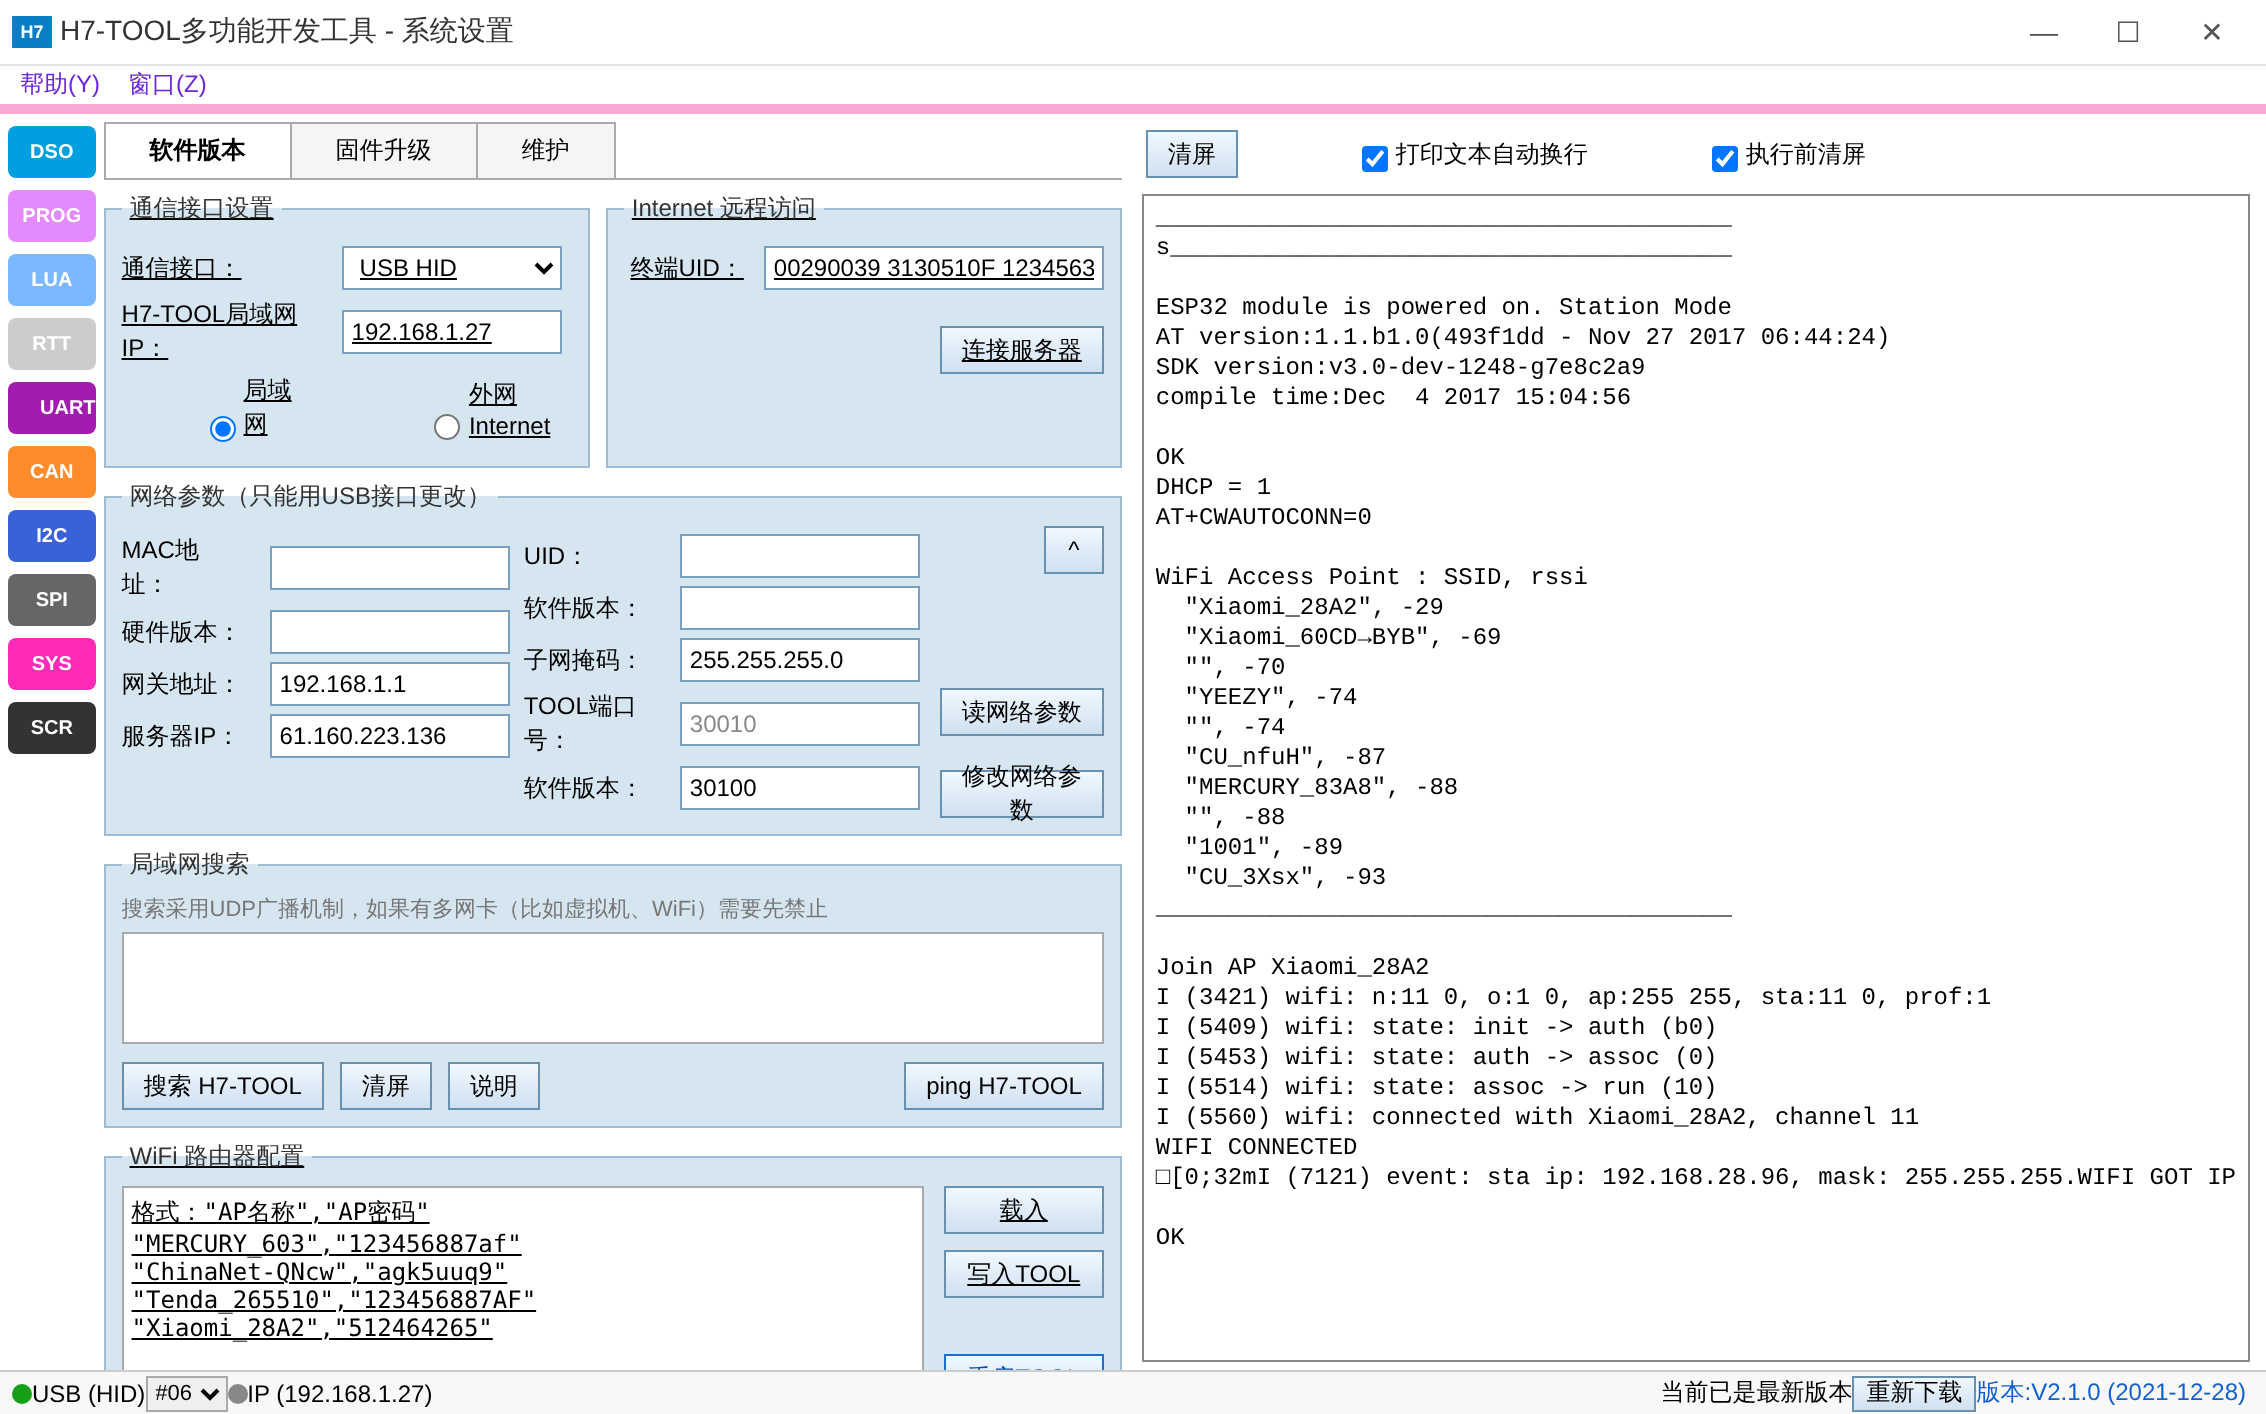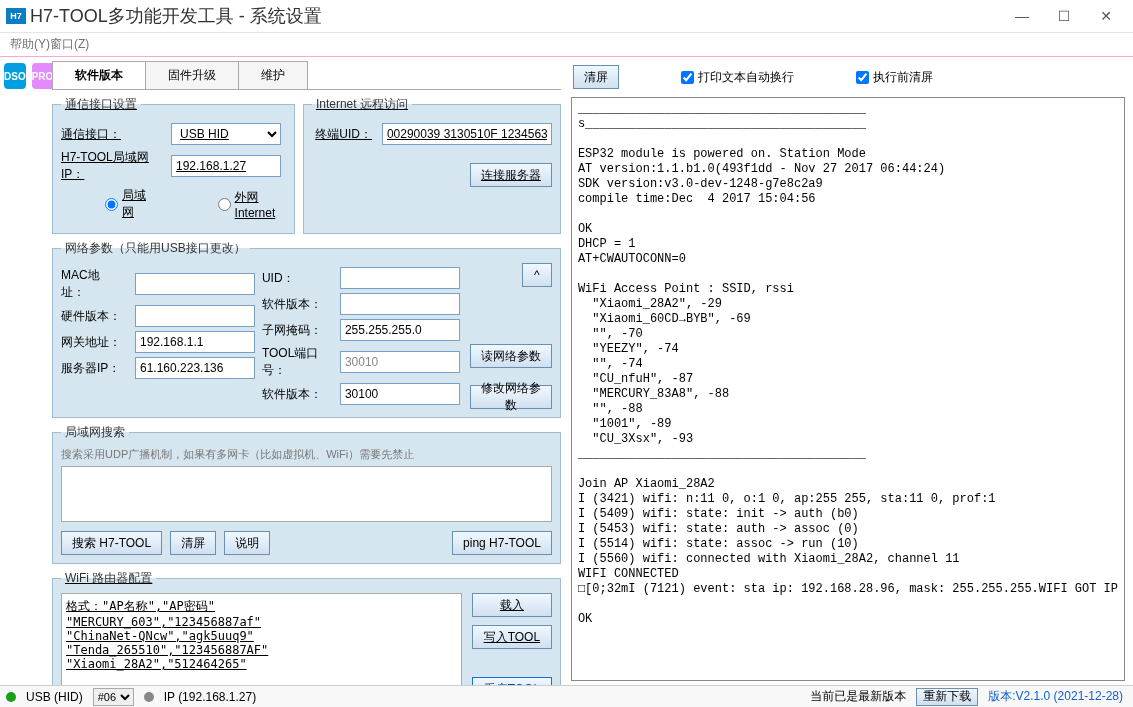--- a/index.html
+++ b/index.html
@@ -11,35 +11,35 @@
 }
 .titlebar {
   height: 30px; display: flex; align-items: center;
   border-bottom: 1px solid #e5e5e5; padding: 16px 6px;
 }
 .title-icon {
   width: 20px; height: 16px; background: #0a7dc4; color: #fff;
   font-size: 9px; font-weight: bold; display: inline-flex;
   align-items: center; justify-content: center; margin-right: 4px;
 }
-.title-text { flex: 1; color: #333; font-size: 18px; }
+.title-text { flex: 1; color: #333; font-size: 14px; }
 .win-btns { display: flex; }
 .win-btn {
   width: 42px; height: 28px; display: flex; align-items: center;
   justify-content: center; color: #555; font-size: 14px;
 }
 .menubar {
   height: 24px; display: flex; align-items: center; padding: 0 10px;
-  border-bottom: 1px solid #f9a8d4; color: #737373;
+  gap: 14px; border-bottom: 5px solid #f9a8d4; color: #6d28d9;
 }
 .content { flex: 1; display: flex; overflow: hidden; }
 
 
 .sidebar {
-  width: 52px; display: flex; flex-direction: row; gap: 6px;
+  width: 52px; display: flex; flex-direction: column; gap: 6px;
   padding: 6px 4px; background: #fff;
 }
 .side-btn {
   height: 26px; border-radius: 4px; color: #fff; font-weight: bold;
   font-size: 10px; display: flex; align-items: center; justify-content: center;
 }
 .s-dso{background:#00a0e0;} .s-prog{background:#e48aff;} .s-lua{background:#7bb8ff;}
 .s-rtt{background:#ccc;} .s-uart{background:#a21caf;padding-left:16px;} .s-can{background:#ff8b2a;}
 .s-i2c{background:#3a62d8;} .s-spi{background:#666;} .s-sys{background:#ff2bb6;}
 .s-scr{background:#333;}
@@ -94,31 +94,31 @@
 }
 .wifi-btns { display:flex; flex-direction:column; gap:8px; width:80px; }
 .wifi-btns .btn { width:100%; }
 .wifi-btns .btn.reboot { border-color:#1a6fd0; color:#0a4da0; }
 
 
 .right-panel {
   flex: 1; padding: 4px 8px 4px 4px; display:flex; flex-direction:column; gap:4px;
 }
 .right-top { display:flex; align-items:center; gap:18px; padding:4px 2px; }
-.chk { display:flex; align-items:center; gap:4px;padding-left:44px; }
+.chk { display:flex; align-items:flex-end; gap:4px;padding-left:44px; }
 .log {
   flex:1; border:1px solid #888; background:#fff;
   font-family: "Courier New", monospace; font-size:12px;
   padding:4px 6px; white-space:pre; overflow:hidden; line-height:1.25;
 }
 
 
 .statusbar {
   height: 22px; border-top:1px solid #ccc; display:flex; align-items:center;
-  font-size:12px; padding:0 6px; gap:10px; background:#f8f8f8;
+  font-size:12px; padding:0 6px; background:#f8f8f8;
 }
 .dot { width:10px; height:10px; border-radius:50%; display:inline-block; }
 .dot.green{background:#17a017;} .dot.grey{background:#888;}
 .combo-small { height:18px; border:1px solid #aaa; font-size:11px; }
 .version { color:#1060d0; margin-right: 4px; }
 </style>
 </head>
 <body>
 
 <div class="titlebar">

